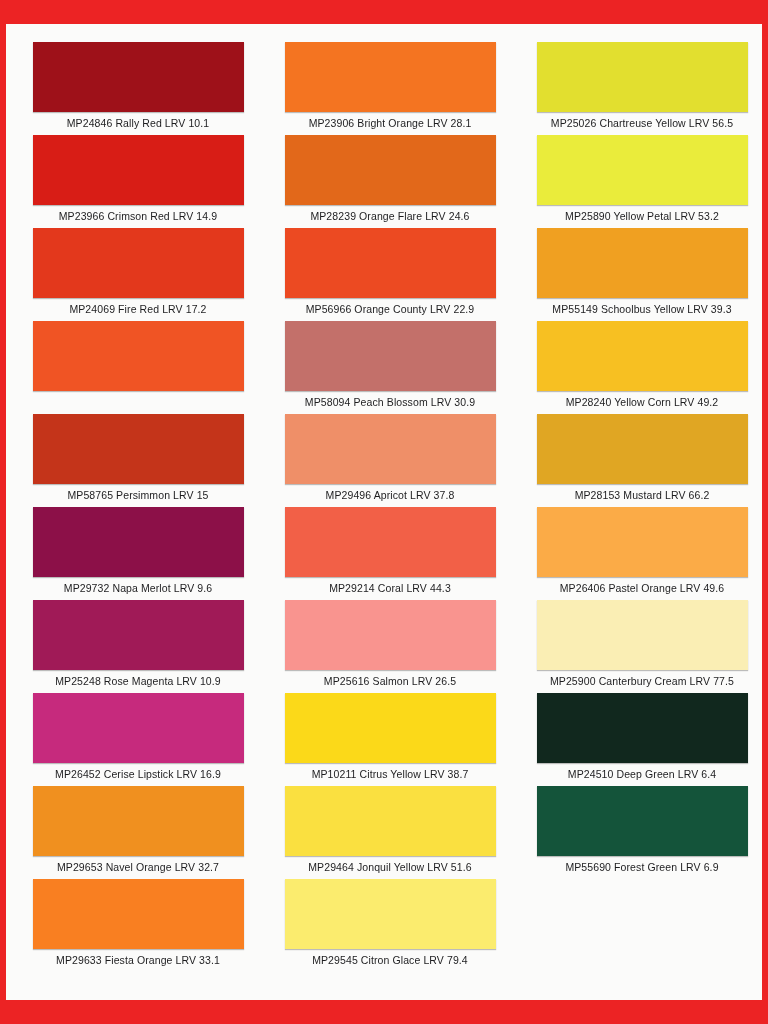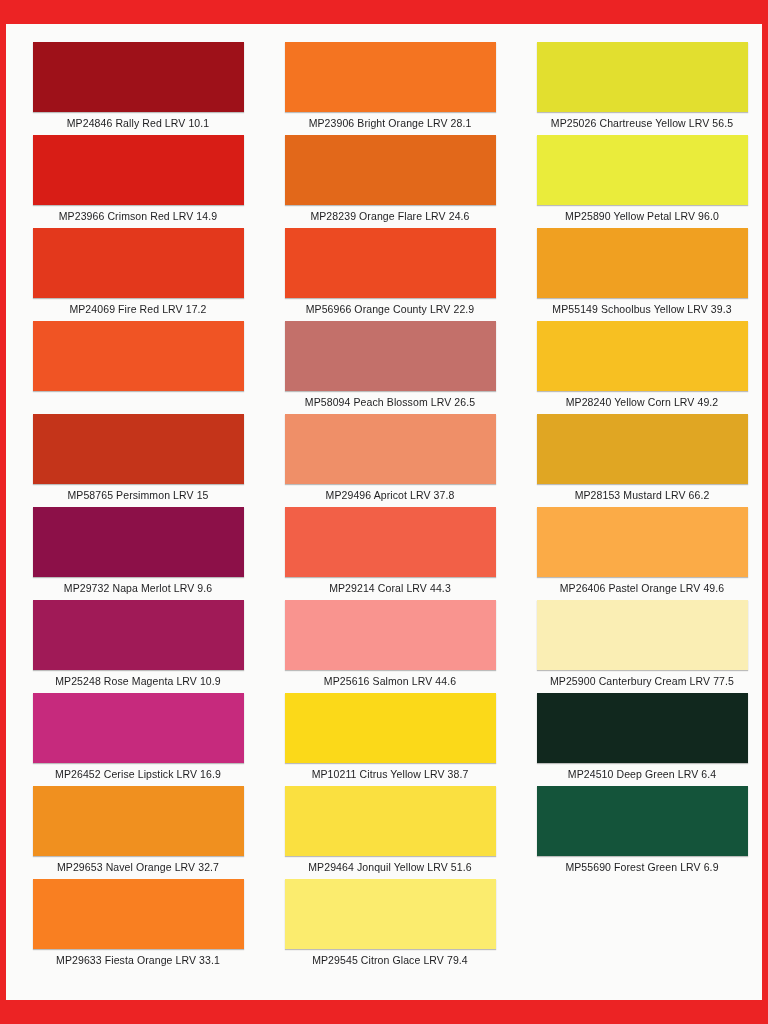--- a/index.html
+++ b/index.html
@@ -141,33 +141,33 @@
           <div class="swatch-cell">
             <div class="chip" style="background: rgb(226, 104, 26);"></div>
             <div class="chip-label">MP28239 Orange Flare LRV 24.6</div>
           </div>
           <div class="swatch-cell">
             <div class="chip" style="background: rgb(236, 74, 34);"></div>
             <div class="chip-label">MP56966 Orange County LRV 22.9</div>
           </div>
           <div class="swatch-cell">
             <div class="chip" style="background: rgb(195, 112, 106);"></div>
-            <div class="chip-label">MP58094 Peach Blossom LRV 26.5</div>
+            <div class="chip-label">MP58094 Peach Blossom LRV 30.9</div>
           </div>
           <div class="swatch-cell">
             <div class="chip" style="background: rgb(239, 143, 104);"></div>
             <div class="chip-label">MP29496 Apricot LRV 37.8</div>
           </div>
           <div class="swatch-cell">
             <div class="chip" style="background: rgb(242, 96, 71);"></div>
             <div class="chip-label">MP29214 Coral LRV 44.3</div>
           </div>
           <div class="swatch-cell">
             <div class="chip" style="background: rgb(249, 148, 143);"></div>
-            <div class="chip-label">MP25616 Salmon LRV 44.6</div>
+            <div class="chip-label">MP25616 Salmon LRV 26.5</div>
           </div>
           <div class="swatch-cell">
             <div class="chip" style="background: rgb(251, 217, 25);"></div>
             <div class="chip-label">MP10211 Citrus Yellow LRV 38.7</div>
           </div>
           <div class="swatch-cell">
             <div class="chip" style="background: rgb(250, 224, 64);"></div>
             <div class="chip-label">MP29464 Jonquil Yellow LRV 51.6</div>
           </div>
           <div class="swatch-cell">
@@ -175,21 +175,21 @@
             <div class="chip-label">MP29545 Citron Glace LRV 79.4</div>
           </div>
         </div>
         <div class="col">
           <div class="swatch-cell">
             <div class="chip" style="background: rgb(226, 223, 47);"></div>
             <div class="chip-label">MP25026 Chartreuse Yellow LRV 56.5</div>
           </div>
           <div class="swatch-cell">
             <div class="chip" style="background: rgb(234, 236, 59);"></div>
-            <div class="chip-label">MP25890 Yellow Petal LRV 96.0</div>
+            <div class="chip-label">MP25890 Yellow Petal LRV 53.2</div>
           </div>
           <div class="swatch-cell">
             <div class="chip" style="background: rgb(240, 160, 33);"></div>
             <div class="chip-label">MP55149 Schoolbus Yellow LRV 39.3</div>
           </div>
           <div class="swatch-cell">
             <div class="chip" style="background: rgb(247, 192, 34);"></div>
             <div class="chip-label">MP28240 Yellow Corn LRV 49.2</div>
           </div>
           <div class="swatch-cell">

